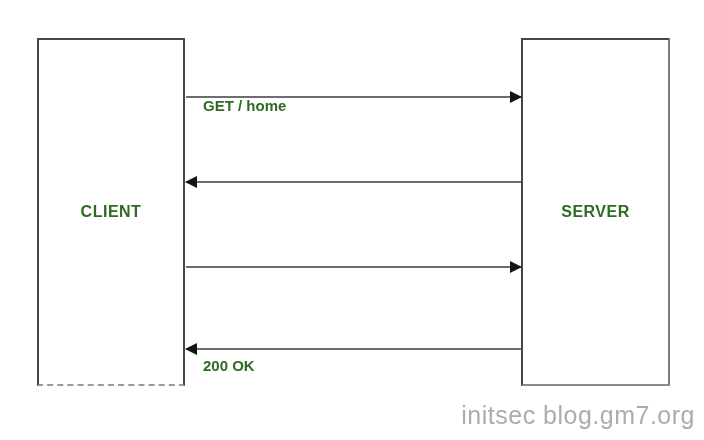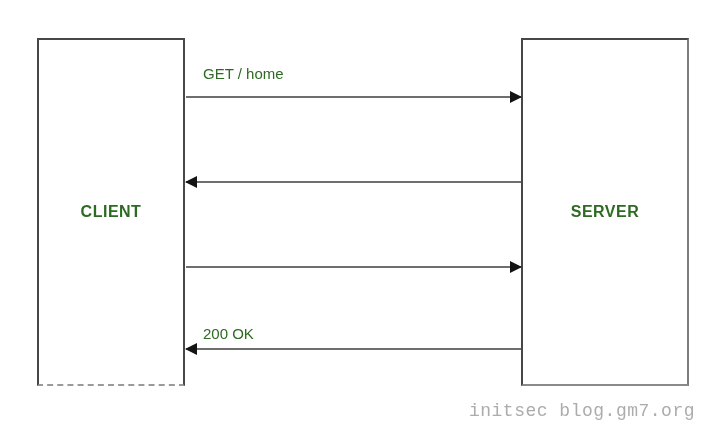--- a/index.html
+++ b/index.html
@@ -22,40 +22,41 @@
     align-items: center;
     justify-content: center;
   }
   .box.client {
     left: 37px;
     width: 148px;
     border-bottom: 2px dashed #9a9a9a;
   }
   .box.server {
     left: 521px;
-    width: 168px;
+    width: 149px;
     border-right-color: #7d7d7d;
     border-bottom-color: #8a8a8a;
     text-align: center;
   }
   .box-label {
     color: #2d6a22;
     font-weight: bold;
     font-size: 16px;
     letter-spacing: 0.5px;
   }
   .msg-text {
     position: absolute;
     left: 203px;
     width: 315px;
     color: #2d6a22;
-    font-weight: normal;
+    font-weight: bold;
     font-size: 15px;
     line-height: 20px;
     white-space: nowrap;
+    margin-top: 32px;
   }
   .arrow {
     position: absolute;
     left: 186px;
     width: 335px;
     height: 2px;
     background: #6e6e6e;
   }
   .head {
     position: absolute;
@@ -71,22 +72,22 @@
   }
   .head.left {
     left: -1px;
     border-right: 12px solid #141414;
   }
   .watermark {
     position: absolute;
     right: 9px;
     top: 401px;
     color: #acacac;
-    font-family: Liberation Mono, monospace;
-    font-size: 18px;
+    font-family: Liberation Sans, sans-serif;
+    font-size: 25px;
     letter-spacing: 0.5px;
   }
 </style>
 </head>
 <body>
 
 <div class="canvas">
 
   <div class="box client">
     <span class="box-label">CLIENT</span>

